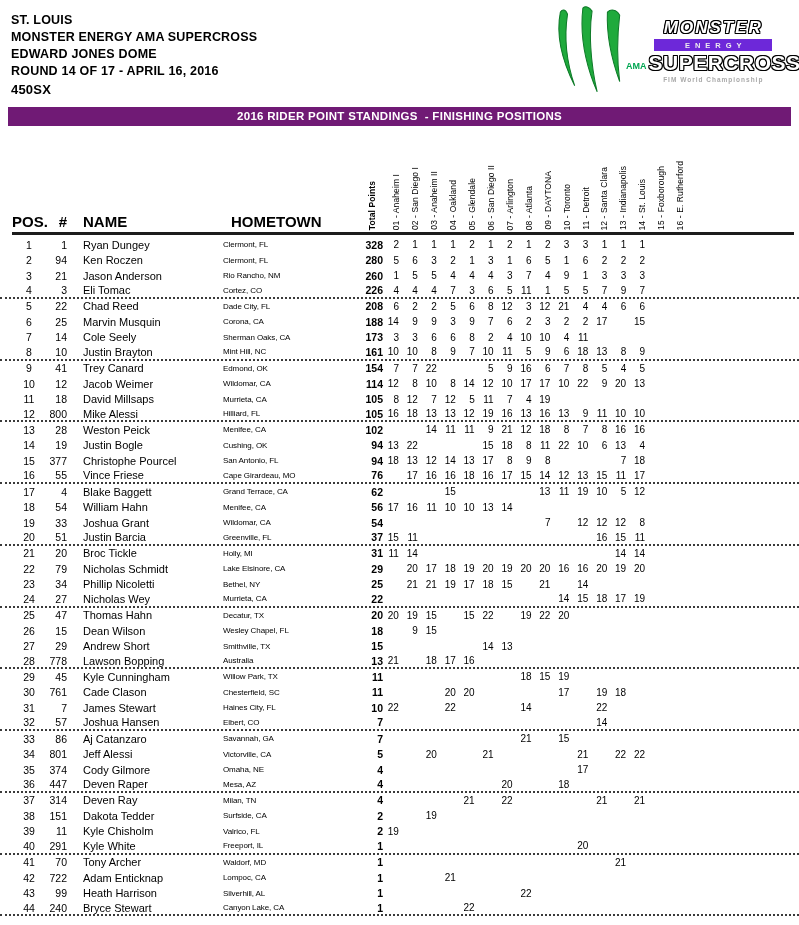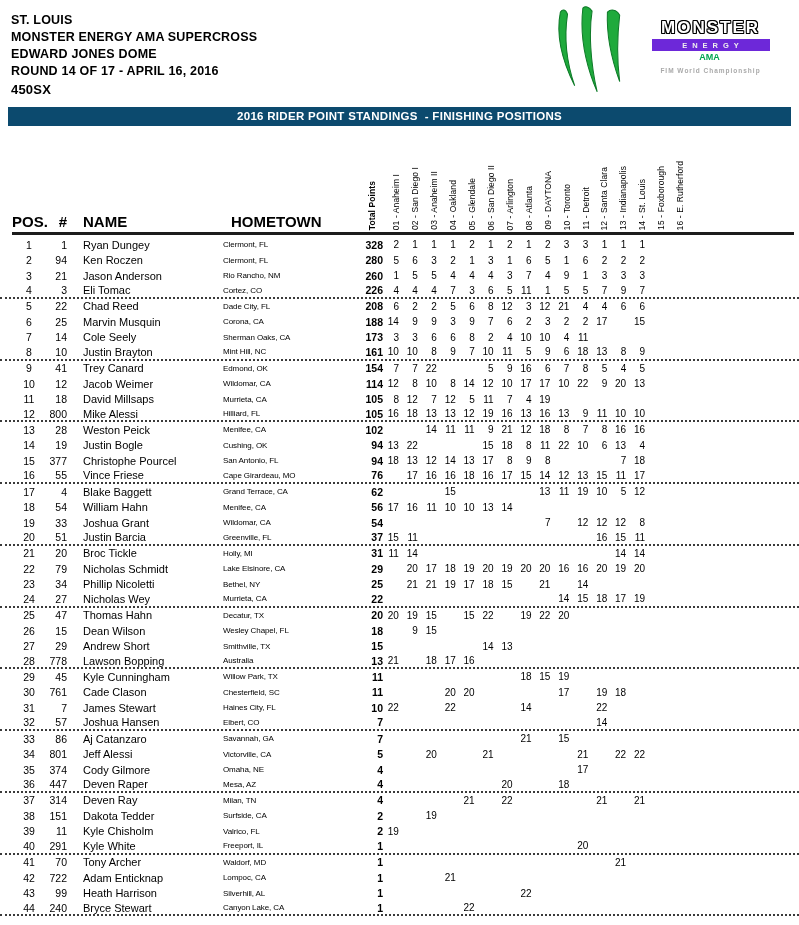--- a/index.html
+++ b/index.html
@@ -9,30 +9,30 @@
   
   .event-header { position: absolute; top: 12px; left: 11px; }
   .event-header div { font-weight: bold; font-size: 12.5px; line-height: 17px; letter-spacing: 0.2px; }
   .event-header .class-line { margin-top: 1px; font-size: 13px; }
 
   
   .logo { position: absolute; top: 6px; left: 552px; width: 243px; height: 94px; display: flex; }
   .claw { width: 74px; height: 90px; flex: none; }
   .logo-texts { flex: 1; padding-top: 12px; text-align: center; }
   .outline-txt { color: #fff; text-shadow: -1px -1px 0 #000, 1px -1px 0 #000, -1px 1px 0 #000, 1px 1px 0 #000, 0 -1px 0 #000, 0 1px 0 #000, -1px 0 0 #000, 1px 0 0 #000; }
-  .monster-word { font-size: 17px; font-weight: bold; letter-spacing: 2px; }
+  .monster-word { font-size: 17px; font-weight: bold; letter-spacing: 2px; font-style: italic; }
   .energy-strip { background: #6d28d9; color: #eee; font-size: 7.5px; letter-spacing: 5px; width: 118px; margin: 1px auto 1px auto; padding: 2px 0 1px 5px; font-weight: bold; }
-  .sx-row { display: flex; align-items: flex-end; justify-content: center; }
+  .sx-row { display: flex; align-items: flex-end; }
   .ama-word { color: #00a651; font-size: 9px; font-weight: bold; margin: 0 2px 3px 0; }
   .supercross-word { font-size: 21px; font-weight: bold; letter-spacing: 0.5px; line-height: 22px; }
   .fim-tag { font-size: 6.5px; color: #a9a9a9; letter-spacing: 1px; margin-top: 2px; font-weight: bold; }
 
   
   .title-bar { position: absolute; top: 107px; left: 8px; width: 783px; height: 19px;
-    background: #0c4a6e; color: #fff; font-weight: bold; font-size: 11.5px; text-align: center;
+    background: #701a75; color: #fff; font-weight: bold; font-size: 11.5px; text-align: center;
     line-height: 19px; letter-spacing: 0.3px; white-space: pre; }
 
   
   .col-headers { position: absolute; top: 148px; left: 0; width: 799px; height: 84px; }
   .race-label { position: absolute; bottom: 2px; writing-mode: vertical-rl; transform: rotate(180deg);
     font-size: 8.5px; letter-spacing: 0.1px; white-space: nowrap; line-height: 10px; }
   .race-label.total { font-weight: bold; }
   .static-col { position: absolute; bottom: 2px; font-weight: bold; font-size: 15px; }
   .rule-heavy { position: absolute; top: 232px; left: 12px; width: 782px; height: 2.5px; background: #1c1c1c; }
 
@@ -63,20 +63,21 @@
   <svg class="claw" viewBox="0 0 72 88">
     <path d="M8,6 C4,26 8,50 22,78 C13,52 12,28 15,8 C13,3 10,3 8,6 Z" fill="#1faa3c" stroke="#0e7a28" stroke-width="1"></path>
     <path d="M30,2 C27,28 32,56 44,84 C37,54 36,24 39,5 C36,0 32,0 30,2 Z" fill="#1faa3c" stroke="#0e7a28" stroke-width="1"></path>
     <path d="M54,6 C53,28 58,52 66,74 C63,50 64,26 66,9 C63,3 57,3 54,6 Z" fill="#1faa3c" stroke="#0e7a28" stroke-width="1"></path>
   </svg>
   <div class="logo-texts">
     <div class="monster-word outline-txt">MONSTER</div>
     <div class="energy-strip">ENERGY</div>
     <div class="sx-row">
       <span class="ama-word">AMA</span>
+      <span class="supercross-word outline-txt">SUPERCROSS</span>
     </div>
     <div class="fim-tag">FIM World Championship</div>
   </div>
 </div>
 
 <div class="title-bar">2016 RIDER POINT STANDINGS  - FINISHING POSITIONS</div>
 
 <div class="col-headers">
   <div class="static-col" style="left:12px; width:34px; text-align:center;">POS.</div>
   <div class="static-col" style="left:46px; width:21px; text-align:right;">#</div>

